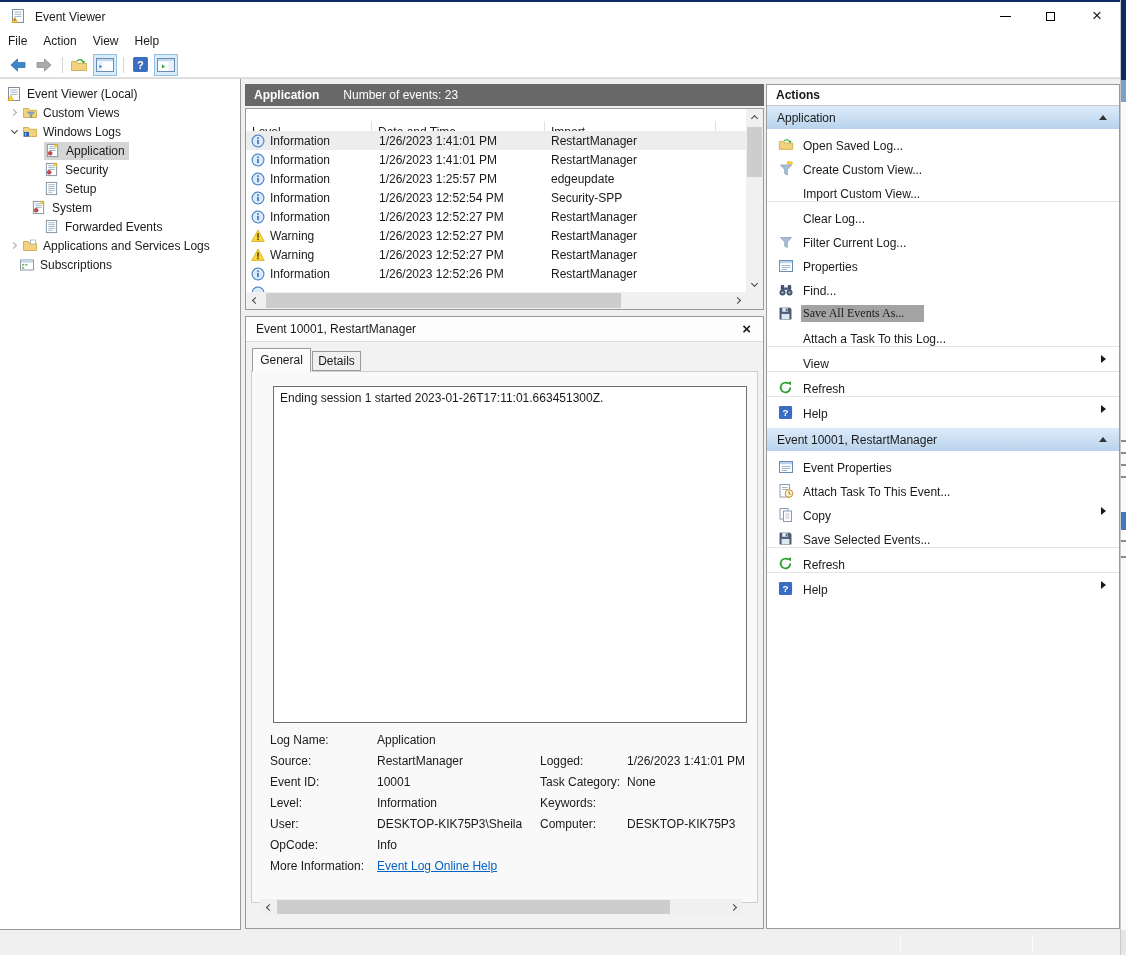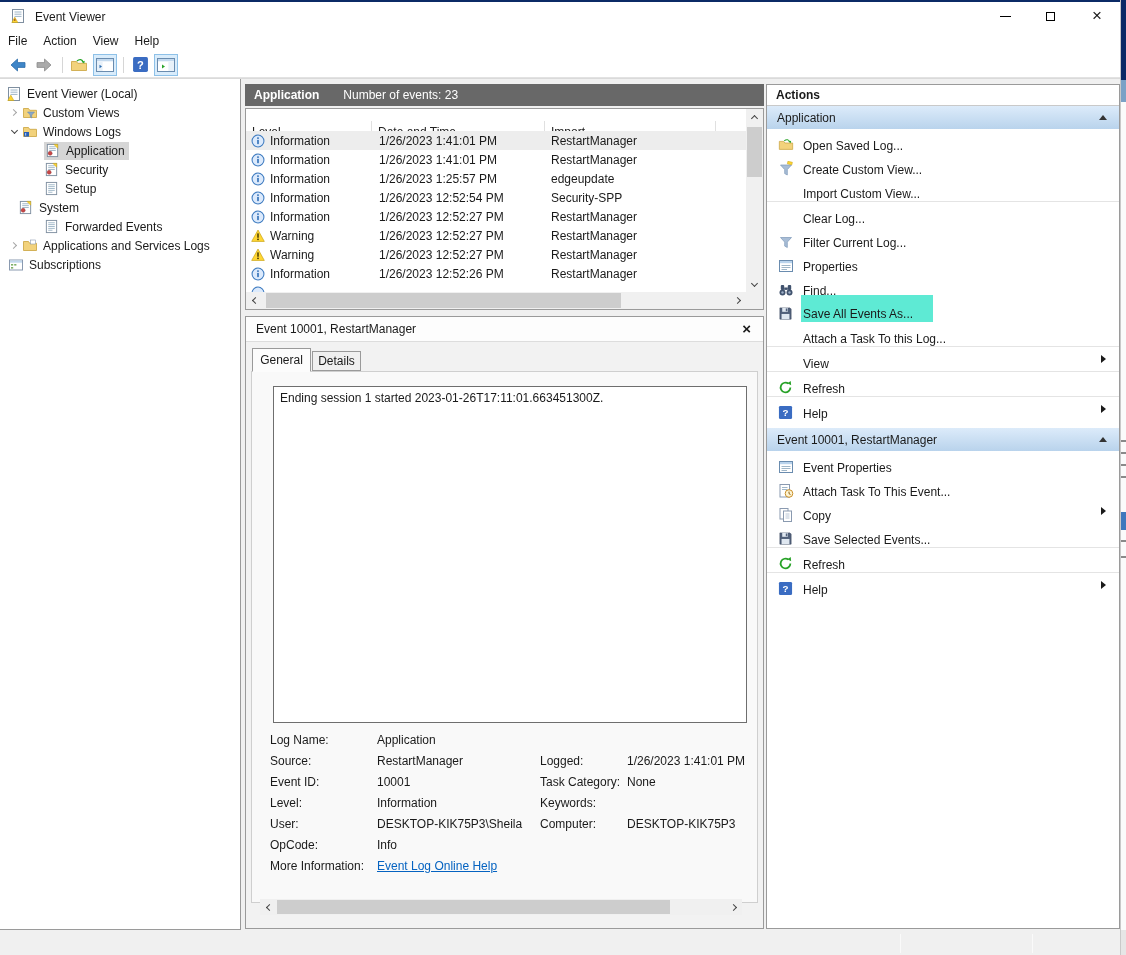--- a/index.html
+++ b/index.html
@@ -94,21 +94,21 @@
 
 
 .actions { position:absolute; left:766px; top:84px; width:354px; height:845px; background:#fff; border:1px solid #9a9a9a; }
 .atitle { height:21px; line-height:21px; padding-left:9px; font-weight:bold; border-bottom:1px solid #c9c9c9; }
 .agh { height:23px; background:linear-gradient(#dcebfa,#b9d3ec); display:flex; align-items:center; padding-left:10px; position:relative; }
 .agh .tri-up { position:absolute; right:12px; top:9px; }
 .ai { height:24px; display:flex; align-items:flex-end; position:relative; }
 .ai-ic { width:16px; height:16px; margin-left:11px; flex:none; }
 .ai-lb { margin-left:9px; }
 .ai-lb.noic { margin-left:36px; }
-.ai-lb.hl { background:#5eead4; padding:12px 20px 1px 2px; margin-left:7px; }
+.ai-lb.hl { background:#a3a3a3; padding:1px 20px 1px 2px; margin-left:7px;font-family:Liberation Serif, serif; }
 .ai .tri-rt { position:absolute; right:13px; top:8px; }
 .asep { height:1px; background:#e4e4e4; }
 .agap { height:7px; }
 
 
 .sbsep { position:absolute; top:934px; height:19px; width:1px; background:#d2d2d2; border-right:1px solid #fafafa; }
 .edge { position:absolute; right:0; top:0; width:6px; height:955px; background:#fbfbfb; border-left:1px solid #c9c9c9; }
 .edge div { position:absolute; left:0; right:0; }
 </style>
 </head>
@@ -272,21 +272,21 @@
             <line x1="4.5" y1="4" x2="11.5" y2="4"></line>
             <line x1="4.5" y1="6" x2="11.5" y2="6"></line>
             <line x1="4.5" y1="8" x2="11.5" y2="8"></line>
             <line x1="4.5" y1="10" x2="11.5" y2="10"></line>
             <line x1="4.5" y1="12" x2="9" y2="12"></line>
           </g>
         </svg>
     </span>
     <span class="tlb">Setup</span>
   </div>
-  <div class="trow" style="padding-left:18px">
+  <div class="trow" style="padding-left:31px">
     <span class="tic">
       <svg viewBox="0 0 16 16" width="15" height="15">
           <rect x="2.5" y="1.5" width="11" height="13" fill="#fff" stroke="#7f8fa0"></rect>
           <g stroke="#9fb6c8">
             <line x1="4.5" y1="4" x2="11.5" y2="4"></line>
             <line x1="4.5" y1="6" x2="11.5" y2="6"></line>
             <line x1="4.5" y1="8" x2="11.5" y2="8"></line>
           </g>
           <path d="M9.5 1.5h4v4z" fill="#ffd633" stroke="#c9a214" stroke-width="0.5"></path>
           <circle cx="5.5" cy="11" r="2.1" fill="#c94747" stroke="#8f2f2f" stroke-width="0.5"></circle>
@@ -314,21 +314,21 @@
         <i class="chev right lt"></i>
       </span>
     <span class="tic">
       <svg viewBox="0 0 16 16" width="16" height="16">
           <path d="M1.5 3.5h5l1.2 1.8h6.8v7.2H1.5z" fill="#f2d27c" stroke="#c9a23c" stroke-width="0.8"></path>
           <rect x="8.5" y="2" width="5" height="4" fill="#fff" stroke="#8a9ab0" stroke-width="0.6"></rect>
         </svg>
     </span>
     <span class="tlb">Applications and Services Logs</span>
   </div>
-  <div class="trow" style="padding-left:8px">
+  <div class="trow" style="padding-left:19px">
     <span class="tic">
       <svg viewBox="0 0 16 16" width="16" height="16">
           <rect x="1.5" y="3" width="13" height="10" fill="#fff" stroke="#8a9ab0"></rect>
           <rect x="2" y="3.5" width="12" height="2.2" fill="#c3d9ee"></rect>
           <g fill="#7fb069">
             <rect x="3" y="7" width="2.2" height="1.6"></rect>
             <rect x="6.2" y="7" width="2.2" height="1.6"></rect>
             <rect x="3" y="10" width="2.2" height="1.6"></rect>
           </g>
         </svg>

